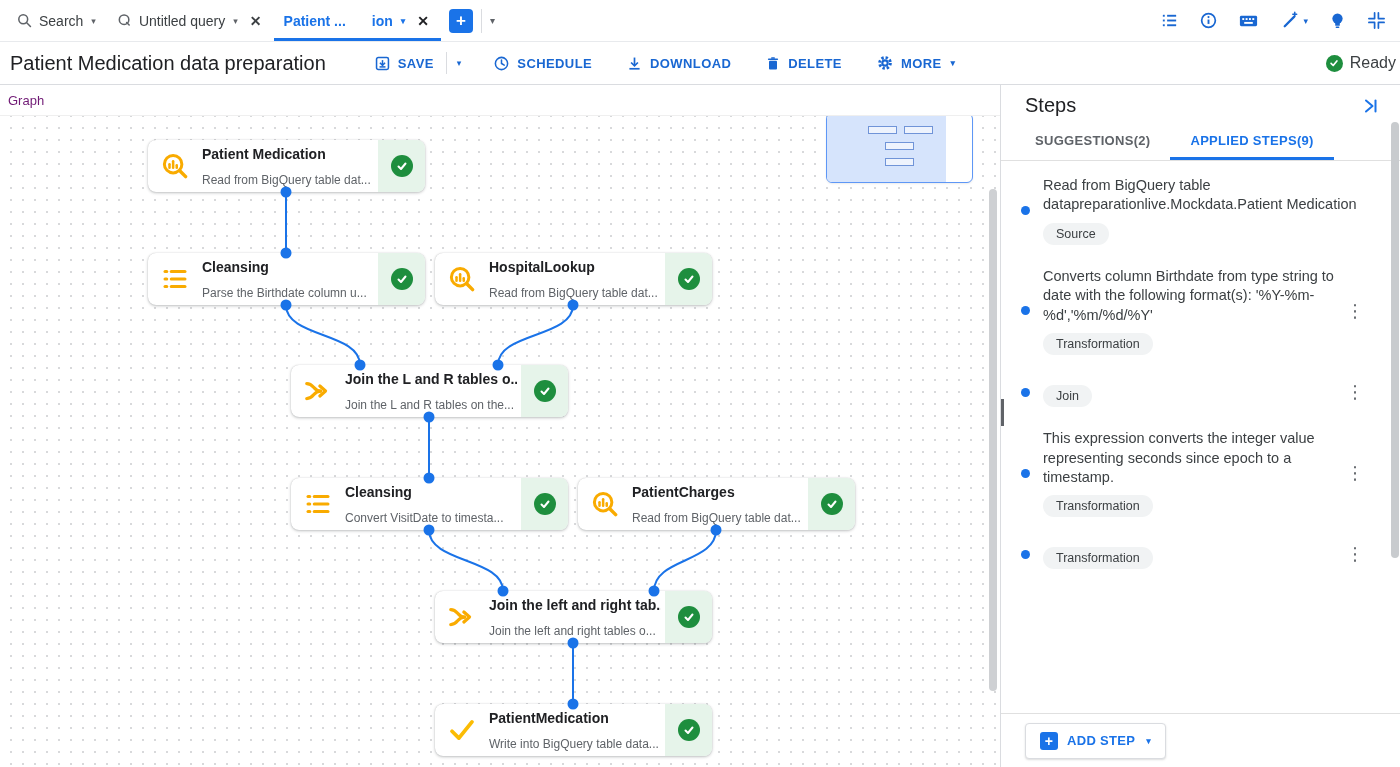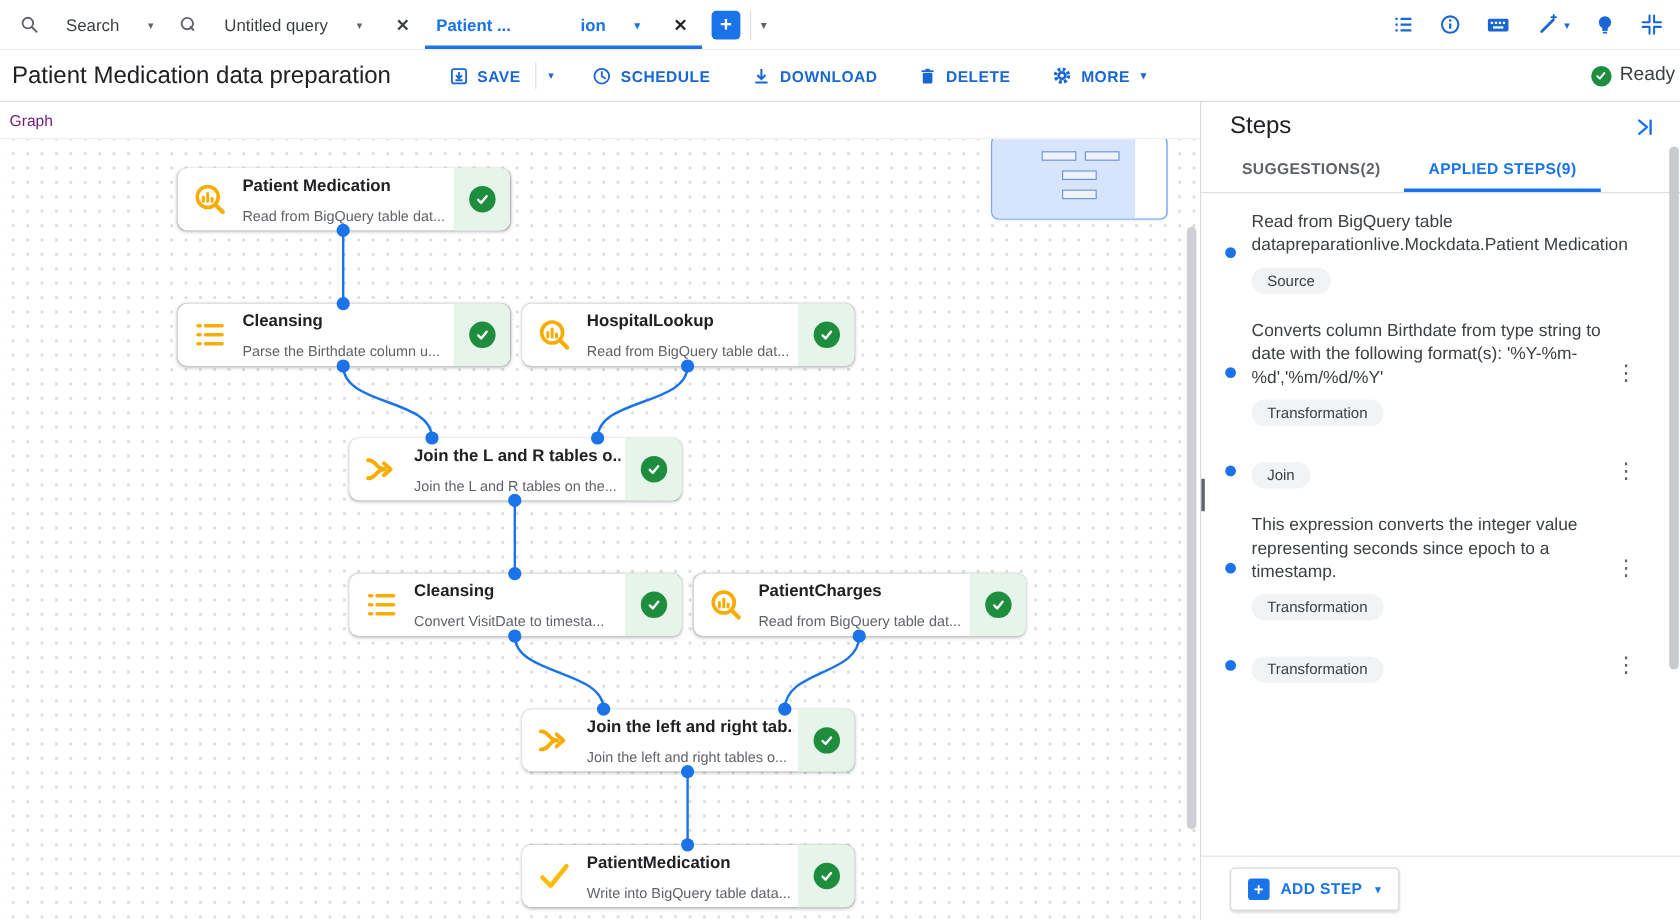--- a/index.html
+++ b/index.html
@@ -5,21 +5,21 @@
   * { box-sizing: border-box; }
   html,body { margin:0; padding:0; }
   body {
     width:1400px; height:767px; overflow:hidden; background:#fff;
     font-family:"Liberation Sans", sans-serif; color:#202124;
   }
   .app { position:relative; width:1400px; height:767px; }
 
   
   .tabbar { height:42px; display:flex; align-items:stretch; border-bottom:1px solid #e8eaed; padding-left:6px; background:#fff; }
-  .tabbar .tab { display:flex; align-items:center; gap:22px; padding:0 10px; font-size:14px; color:#3c4043; cursor:pointer; }
+  .tabbar .tab { display:flex; align-items:center; gap:6px; padding:0 10px; font-size:14px; color:#3c4043; cursor:pointer; }
   .tabbar .tab .caret { font-size:9px; color:#5f6368; margin-left:2px; }
   .tabbar .tab .close { font-size:14px; color:#3c4043; font-weight:700; padding:0 2px; margin-left:4px; }
   .tab.active { color:#1a73e8; box-shadow:inset 0 -3px 0 #1a73e8; font-weight:600; }
   .tab.active .caret { color:#1a73e8; }
   .tab-gap { display:inline-block; width:14px; }
   .plus-btn { align-self:center; width:24px; height:24px; margin-left:8px; background:#1a73e8; color:#fff; border-radius:4px; display:flex; align-items:center; justify-content:center; font-size:17px; font-weight:700; cursor:pointer; }
   .vdiv { align-self:center; width:1px; height:24px; background:#dadce0; margin:0 8px; }
   .tabbar-caret { align-self:center; font-size:10px; color:#5f6368; cursor:pointer; }
   .tabbar-right { margin-left:auto; display:flex; align-items:center; gap:20px; padding-right:14px; color:#1967d2; }
   .tb-icon { display:flex; align-items:center; cursor:pointer; }

